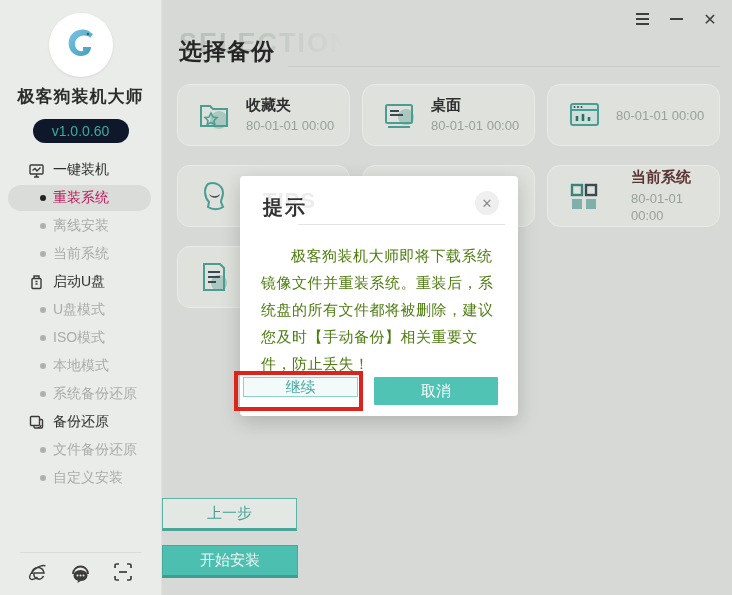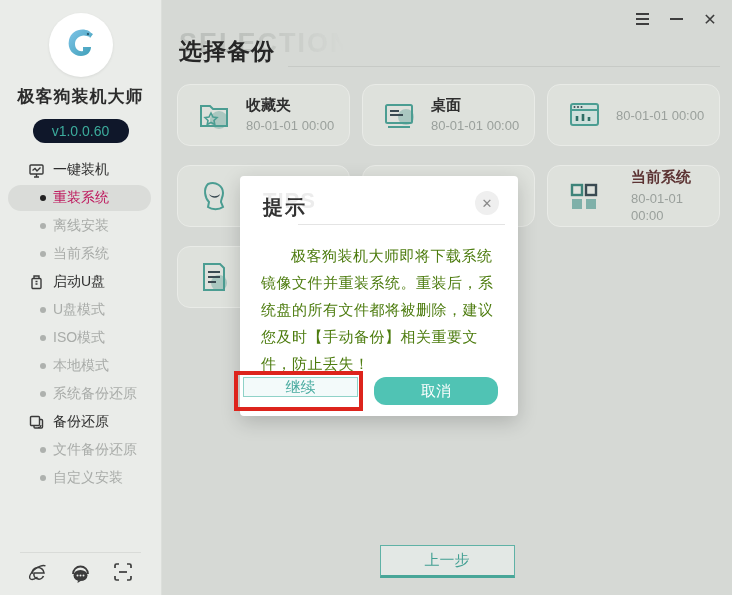--- a/index.html
+++ b/index.html
@@ -69,21 +69,21 @@
   .card {
     position:absolute; width:173px; height:62px; background:#dee1dc;
     border:1px solid #e9ebe7; border-radius:13px; display:flex; align-items:center;
   }
   .card .c-icon { width:40px; height:40px; margin-left:16px; flex:none; }
   .card .c-text { margin-left:12px; line-height:1.35; }
   .card .c-label { font-size:15px; color:#2e2e2e; font-weight:600; }
   .card .c-label.current { color:#5c3333; }
   .card .c-time { font-size:13px; color:#9aa09c; margin-top:2px; }
 
-  .footer-btns { position:absolute; bottom:17px; left:0; right:0; display:flex; justify-content:center; gap:14px; }
+  .footer-btns { position:absolute; bottom:17px; left:0; right:0; display:flex; justify-content:center; gap:14px;flex-direction:column; }
   .btn-back {
     width:135px; height:33px; background:#e3e8e5; border:1px solid #5fb2a6; border-bottom:3px solid #48a698;
     color:#43a093; font-size:15px; display:flex; align-items:center; justify-content:center; cursor:pointer;
   }
   .btn-start {
     width:136px; height:33px; background:#4cbfb0; border:1px solid #44ab9d; border-bottom:3px solid #3b9e90;
     color:#eef7f4; font-size:15px; display:flex; align-items:center; justify-content:center; cursor:pointer;
   }
 
   
@@ -106,21 +106,21 @@
     position:absolute; left:3px; top:201px; width:115px; height:20px;
     background:#f3fafa; border:1px solid #8fd2c8; color:#49aba0; font-size:15px;
     display:flex; align-items:center; justify-content:center; cursor:pointer;
   }
   .red-annotation {
     position:absolute; left:-6px; top:195px; width:129px; height:40px;
     border:4px solid #dd241c; z-index:12; pointer-events:none;
   }
   .dialog-btn-cancel {
     position:absolute; left:134px; top:201px; width:124px; height:28px;
-    background:#50c3b4; border:none; border-radius:12px; color:#fff; font-size:15px;
+    background:#50c3b4; border:none; border-radius:1px; color:#fff; font-size:15px;
     display:flex; align-items:center; justify-content:center; cursor:pointer;
   }
   svg { display:block; }
 </style>
 </head>
 <body>
 
 <div class="app">
 
   <div class="sidebar">
@@ -334,20 +334,21 @@
         </svg>
       </span>
       <span class="c-text">
         <div class="c-label"></div>
         <div class="c-time"></div>
       </span>
     </div>
 
     <div class="footer-btns">
       <div class="btn-back">上一步</div>
+      <div class="btn-start">开始安装</div>
     </div>
 
     <div class="dialog">
       <div class="dialog-watermark">TIPS</div>
       <div class="dialog-title">提示</div>
       <div class="dialog-rule"></div>
       <div class="dialog-close">✕</div>
       <div class="dialog-body">极客狗装机大师即将下载系统镜像文件并重装系统。重装后，系统盘的所有文件都将被删除，建议您及时【手动备份】相关重要文件，防止丢失！</div>
       <div class="dialog-btn-continue">继续</div>
       <div class="red-annotation"></div>

